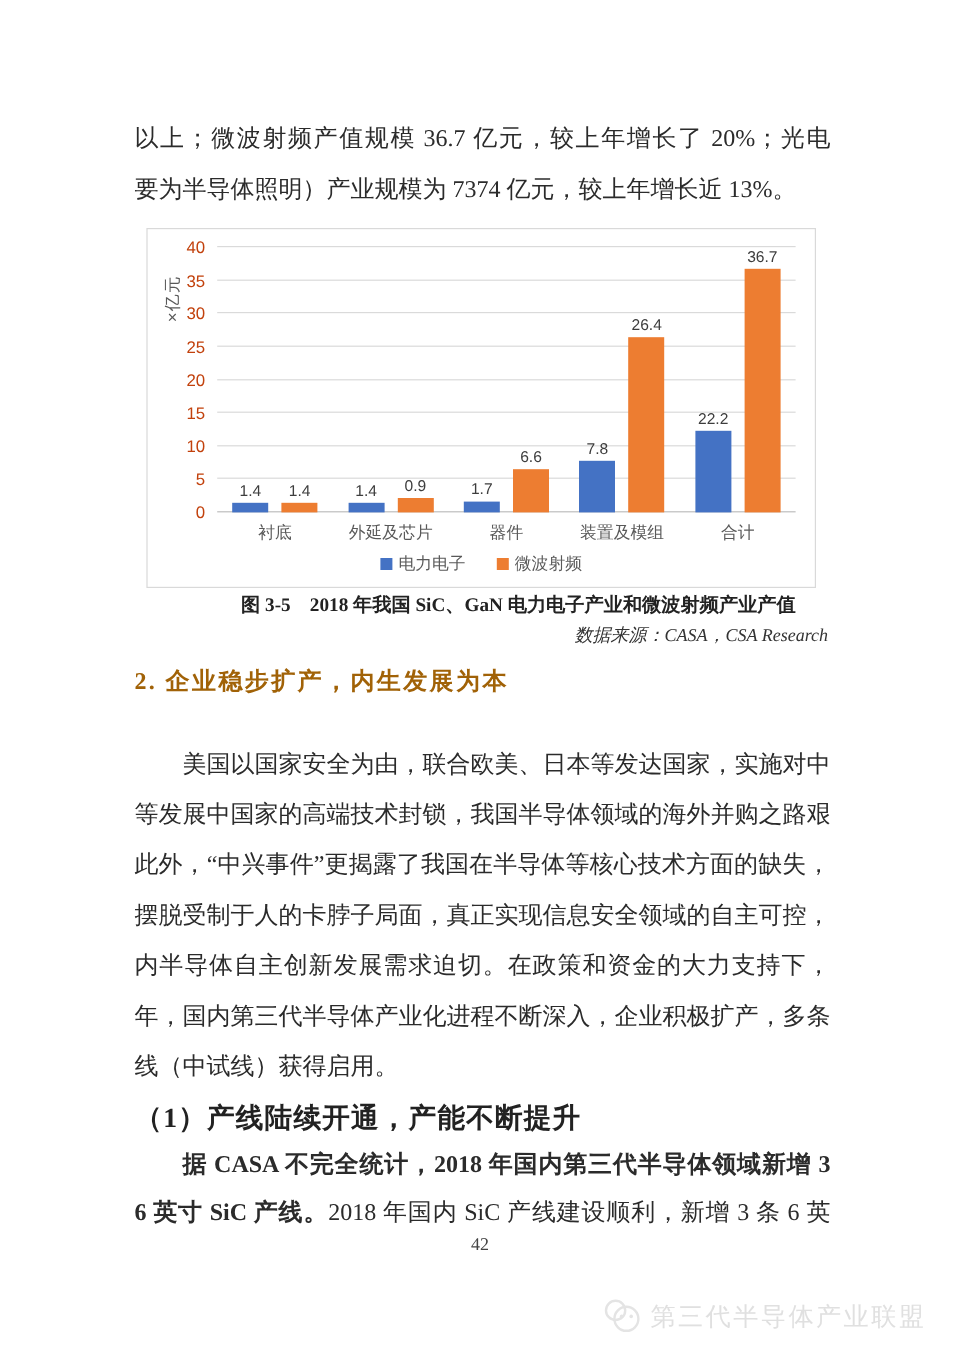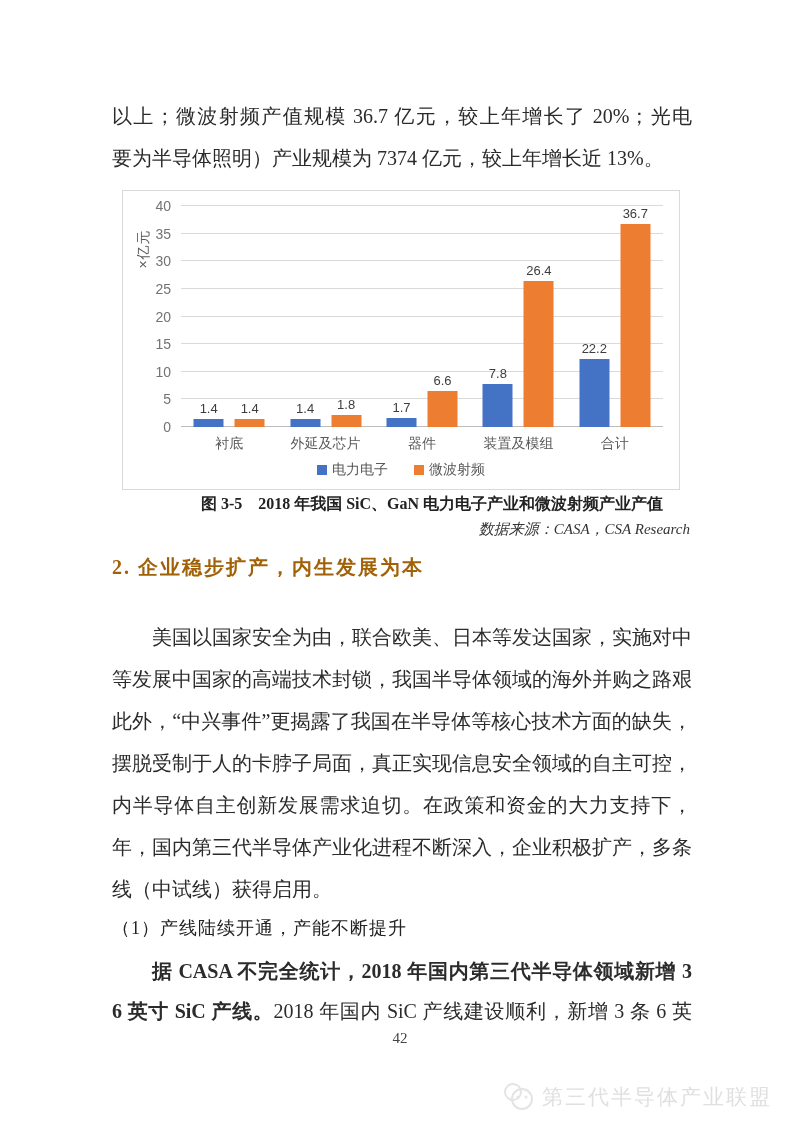--- a/index.html
+++ b/index.html
@@ -28,21 +28,21 @@
   .yaxis-title{
     position:absolute;left:-8px;top:48px;width:60px;height:20px;
     transform:rotate(-90deg);transform-origin:center;
     font-size:14px;color:#595959;text-align:center;letter-spacing:1px;
   }
   .plot{position:absolute;left:58px;top:15px;width:482px;height:221px;}
   .gridline{position:absolute;left:0;right:0;height:1px;background:#dadada;}
   .gridline.baseline{background:#bdbdbd;}
   .ytick{
     position:absolute;left:-46px;width:36px;text-align:right;
-    font-size:14px;line-height:16px;color:#737373;
+    font-size:14px;line-height:16px;color:#c2410c;
   }
   .bar-group{
     position:absolute;bottom:0;height:100%;
     display:flex;align-items:flex-end;gap:11px;transform:translateX(-50%);
   }
   .bar-wrap{display:flex;flex-direction:column;justify-content:flex-end;align-items:center;height:100%;width:30px;}
   .bar-label{font-size:13px;color:#3d3d3d;margin-bottom:3px;white-space:nowrap;}
   .bar{width:100%;}
   .cats{position:absolute;left:58px;top:244px;width:482px;height:20px;}
   .cat-label{
@@ -63,21 +63,21 @@
   .fig-source{
     position:absolute;left:112px;top:520px;width:578px;text-align:right;
     font-style:italic;font-size:15px;color:#333;
   }
   
   .h2{
     position:absolute;left:112px;top:554px;font-size:20px;font-weight:700;
     letter-spacing:2px;color:#a16207;
   }
   .h3{
-    position:absolute;left:112px;top:916px;font-size:18px;font-weight:400;
+    position:absolute;left:112px;top:916px;font-size:23px;font-weight:700;
     letter-spacing:1px;color:#222;
   }
   
   .page-number{
     position:absolute;left:0;top:1030px;width:800px;text-align:center;
     font-size:15px;color:#444;
   }
   .footer{
     position:absolute;right:28px;top:1082px;
     display:flex;align-items:center;gap:6px;text-align:center;
@@ -128,21 +128,21 @@
             <div class="bar-label">1.4</div>
             <div class="bar" style="height: 3.5%; background: rgb(237, 125, 49);"></div>
           </div>
         </div>
         <div class="bar-group" style="left: 30%;">
           <div class="bar-wrap">
             <div class="bar-label">1.4</div>
             <div class="bar" style="height: 3.5%; background: rgb(68, 114, 196);"></div>
           </div>
           <div class="bar-wrap">
-            <div class="bar-label">1.8</div>
+            <div class="bar-label">0.9</div>
             <div class="bar" style="height: 5.5%; background: rgb(237, 125, 49);"></div>
           </div>
         </div>
         <div class="bar-group" style="left: 50%;">
           <div class="bar-wrap">
             <div class="bar-label">1.7</div>
             <div class="bar" style="height: 4.25%; background: rgb(68, 114, 196);"></div>
           </div>
           <div class="bar-wrap">
             <div class="bar-label">6.6</div>

